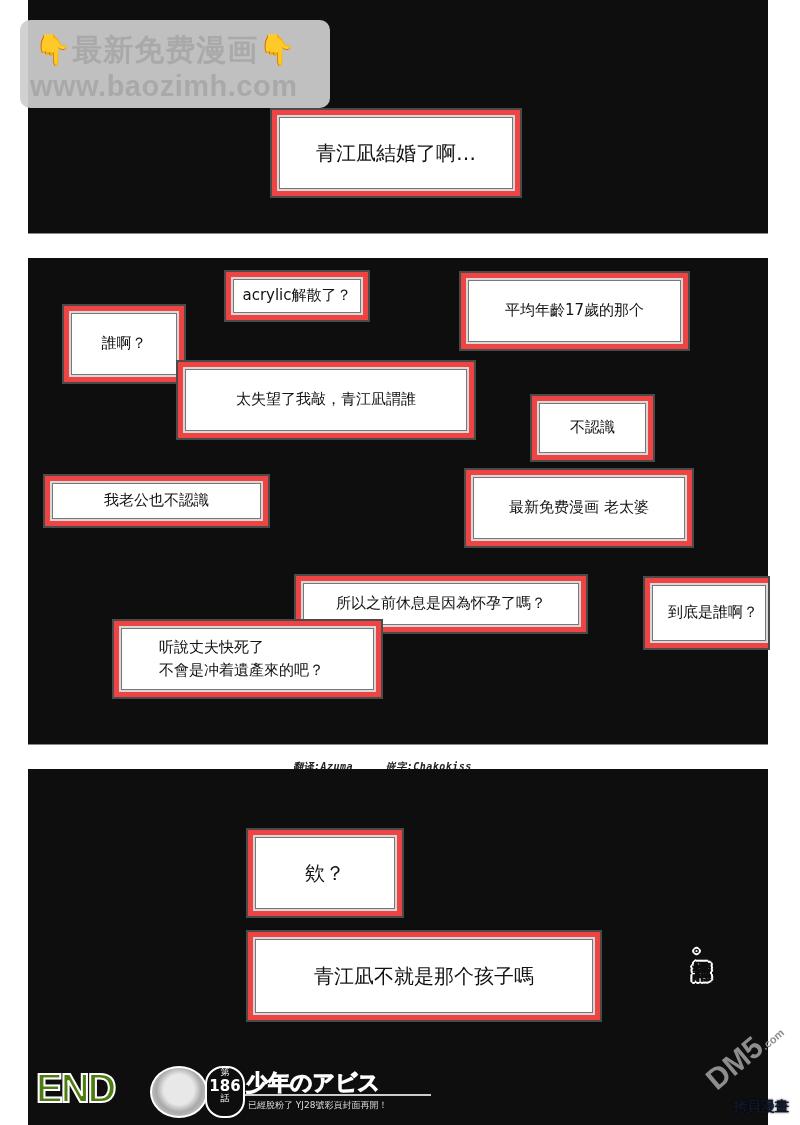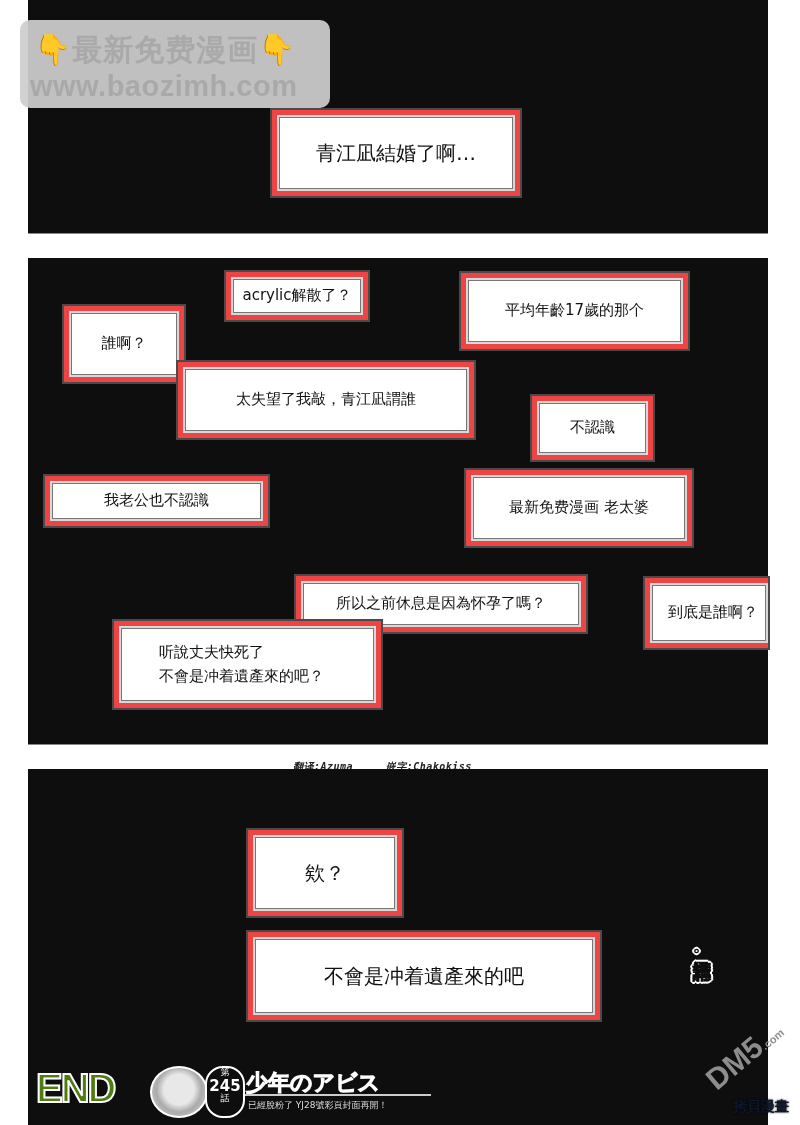--- a/index.html
+++ b/index.html
@@ -84,48 +84,48 @@
 </div>
 <div class="box" style="left:466px; top:470px; width:226px; height:76px;">
   <span>最新免费漫画 老太婆</span>
 </div>
 <div class="box" style="left:296px; top:555px; width:290px; height:56px;margin-top:21px;">
   <span>所以之前休息是因為怀孕了嗎？</span>
 </div>
 <div class="box" style="left:645px; top:578px; width:123px; height:70px; border-right:none; justify-content:flex-start; padding-left:18px;">
   <span>到底是誰啊？</span>
 </div>
-<div class="box" style="left:114px; top:621px; width:267px; height:87px; justify-content:flex-start; padding-left:40px;">
+<div class="box" style="left:114px; top:621px; width:267px; height:76px; justify-content:flex-start; padding-left:40px;">
   <div class="multi">
     <span>听說丈夫快死了</span>
     <span>不會是冲着遺產來的吧？</span>
   </div>
 </div>
 
 <div class="credit">
   <span>翻译:Azuma</span>
   <span>嵌字:Chakokiss</span>
 </div>
 
 <div class="panel" style="left:28px; top:769px; width:740px; height:356px; border-bottom:none;"></div>
 
 <div class="box big" style="left:248px; top:830px; width:154px; height:86px;">
   <span>欸？</span>
 </div>
 <div class="box big" style="left:248px; top:932px; width:352px; height:88px;">
-  <span>不會是冲着遺產來的吧</span>
+  <span>青江凪不就是那个孩子嗎</span>
 </div>
 
 <div class="vtext">青江凪謂誰。</div>
 
 <div class="end">END</div>
 <div class="end-face"></div>
 <div class="chapter">
   <span>第</span>
-  <b>245</b>
+  <b>186</b>
   <span>話</span>
 </div>
 <div class="series">少年のアビス</div>
 <div class="series-line"></div>
 <div class="next">已經脫粉了 YJ28號彩頁封面再開！</div>
 
 <div class="dm5"><span>DM5</span><small>.com</small></div>
 <div class="kaobei">拷貝漫畫</div>
 
 </body></html>

